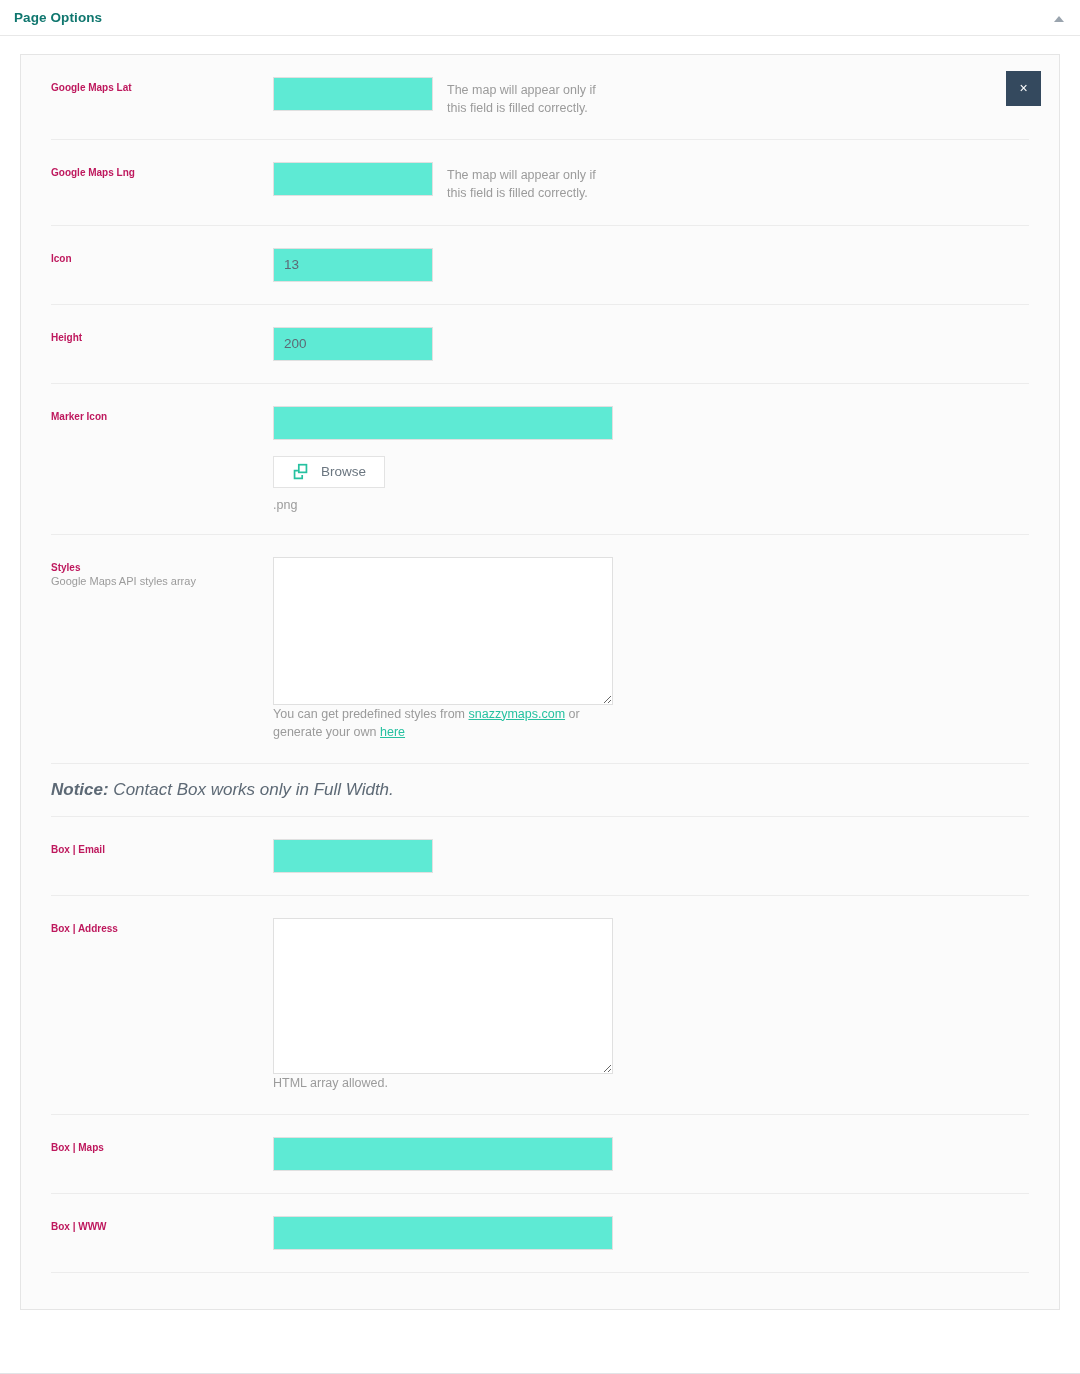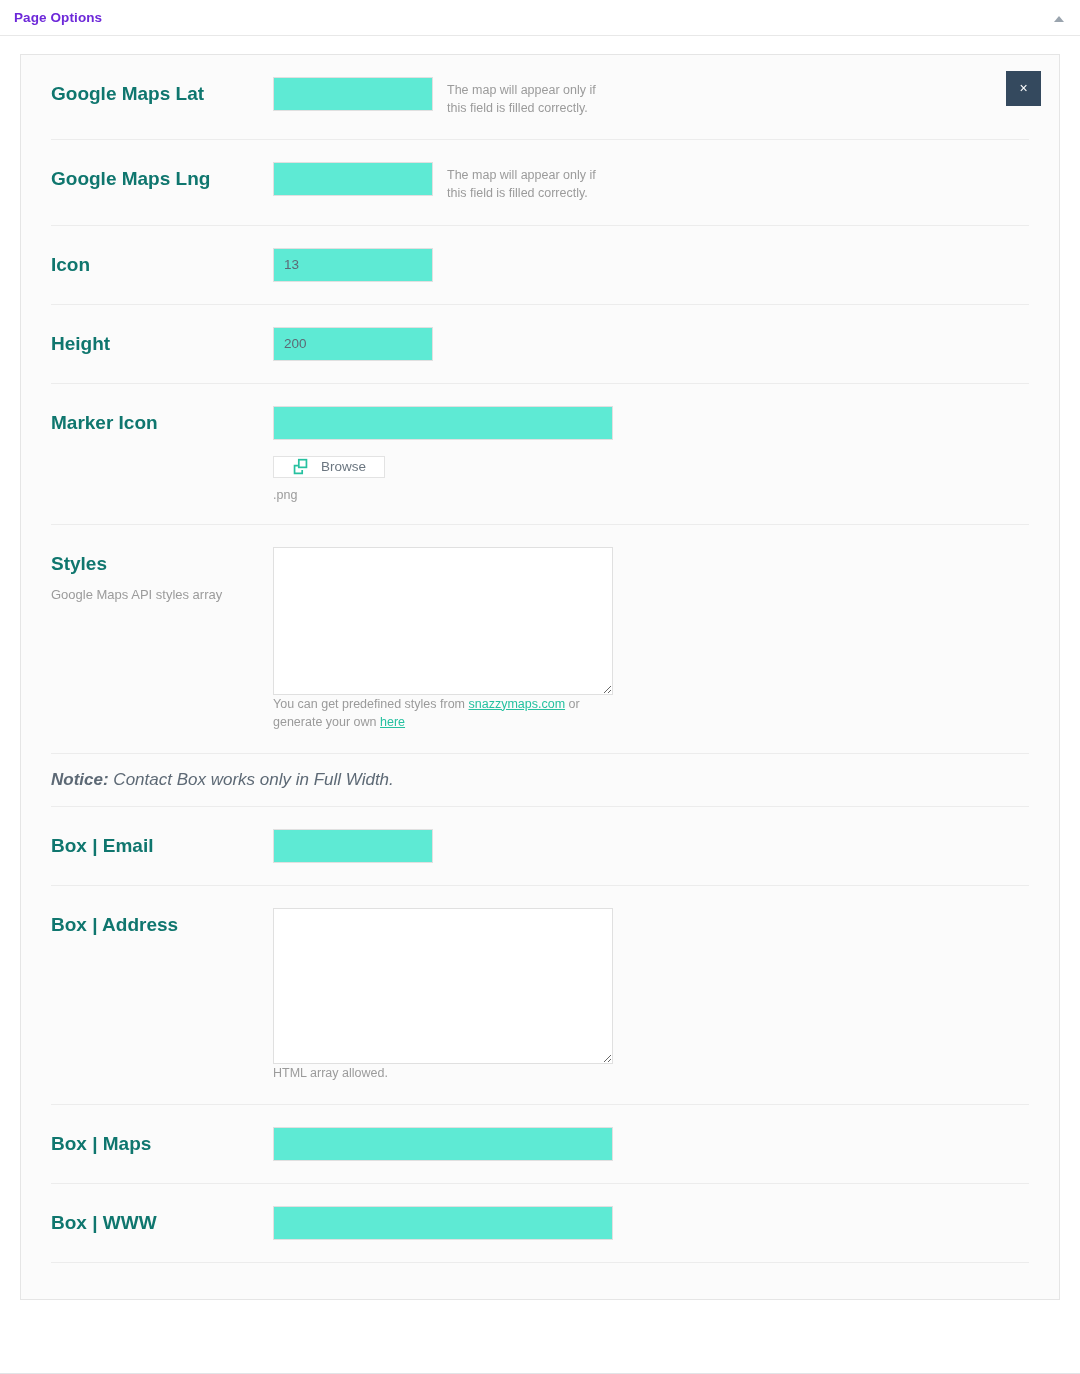--- a/index.html
+++ b/index.html
@@ -31,21 +31,21 @@
     position: relative;
     height: 36px;
     border-bottom: 1px solid #e8e8e8;
     display: flex;
     align-items: center;
     padding: 0 14px 0 14px;
   }
   .metabox-title {
     font-size: 13.5px;
     font-weight: bold;
-    color: #6d28d9;
+    color: #0f766e;
     letter-spacing: 0.1px;
   }
   .collapse-toggle {
     position: absolute;
     right: 12px;
     top: 11px;
     width: 18px;
     height: 16px;
     cursor: pointer;
     display: flex;
@@ -101,31 +101,30 @@
     display: block;
   }
 
   .field-label {
     width: 222px;
     flex: 0 0 222px;
     padding-top: 4px;
   }
   .field-label .lbl {
     display: block;
-    font-size: 19px;
+    font-size: 10px;
     font-weight: bold;
-    color: #0f766e;
+    color: #be185d;
     line-height: 1.35;
   }
   .field-label .sublbl {
     display: block;
-    font-size: 13px;
+    font-size: 11px;
     color: #9b9b9b;
     font-weight: normal;
-    margin-top: 10px;
     line-height: 1.35;
   }
 
   .field-control {
     flex: 1;
     display: flex;
     align-items: flex-start;
   }
   .control-col { display: flex; flex-direction: column; }
 
@@ -185,21 +184,21 @@
 
   
   .browse-btn {
     margin-top: 16px;
     display: inline-flex;
     align-items: center;
     gap: 12px;
     background: #ffffff;
     border: 1px solid #e3e3e3;
     padding: 0 18px;
-    height: 22px;
+    height: 32px;
     cursor: pointer;
     font-family: "Liberation Sans", sans-serif;
     width: 112px;
   }
   .browse-btn .b-label {
     font-size: 13.5px;
     color: #6b7680;
   }
   .copy-icon { width: 17px; height: 17px; display: block; }
 

